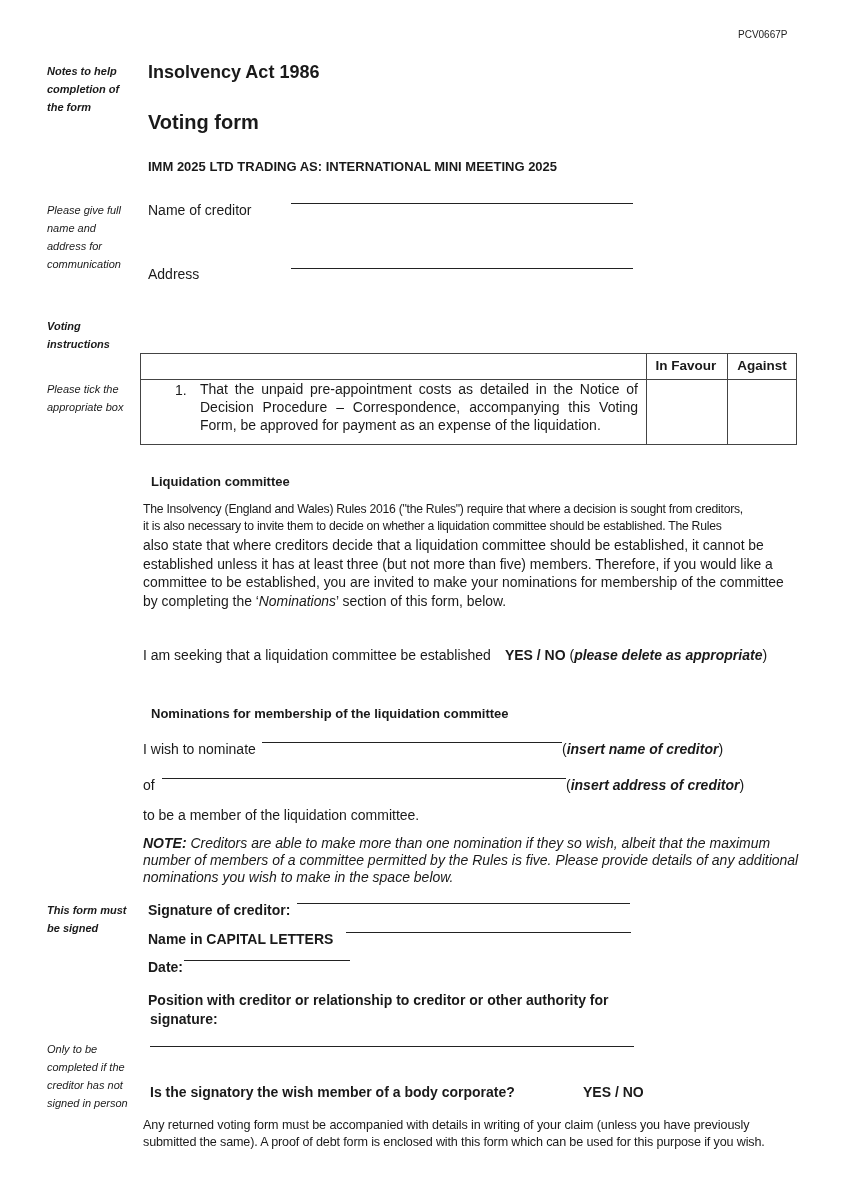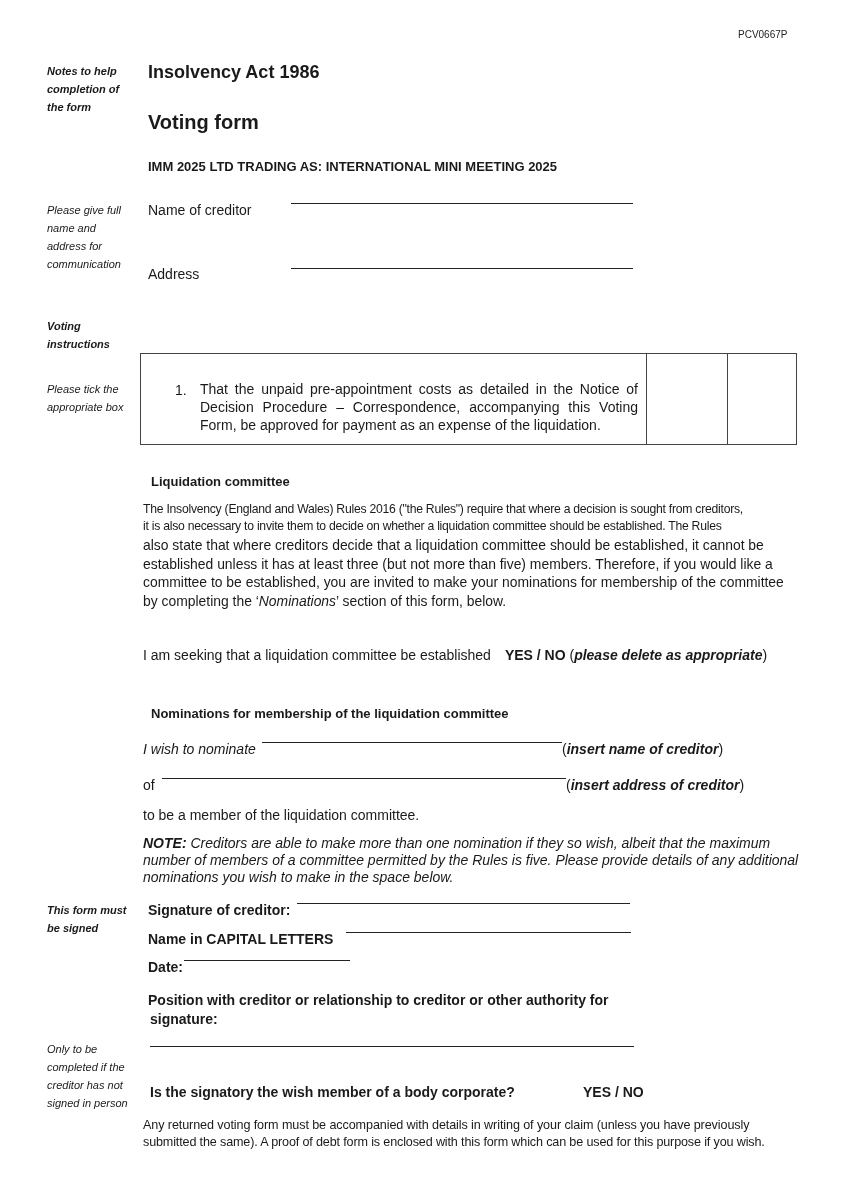--- a/index.html
+++ b/index.html
@@ -58,37 +58,41 @@
 <div class="abs act">Insolvency Act 1986</div>
 <div class="abs title">Voting form</div>
 <div class="abs company">IMM 2025 LTD TRADING AS: INTERNATIONAL MINI MEETING 2025</div>
 
 <div class="abs field-label" style="left:148px;top:202px;">Name of creditor</div>
 <div class="line" style="left:291px;top:203px;width:342px;"></div>
 <div class="abs field-label" style="left:148px;top:266px;">Address</div>
 <div class="line" style="left:291px;top:268px;width:342px;"></div>
 
 <div class="vote-table">
+  <div class="vt-head">
+    <div class="vt-colhead" style="left:505px;width:80px;">In Favour</div>
+    <div class="vt-colhead" style="left:586px;width:70px;">Against</div>
+  </div>
   <div class="vt-col" style="left:505px;"></div>
   <div class="vt-col" style="left:586px;"></div>
   <div class="vt-num">1.</div>
   <div class="vt-text">That the unpaid pre-appointment costs as detailed in the Notice of Decision Procedure – Correspondence, accompanying this Voting Form, be approved for payment as an expense of the liquidation.</div>
   <div class="vt-cell checkbox-cell" style="left:506px;width:80px;"></div>
   <div class="vt-cell checkbox-cell" style="left:587px;width:69px;"></div>
 </div>
 
 <div class="abs section-h" style="top:474px;">Liquidation committee</div>
 <div class="abs para cond" style="top:501px;font-size:12.2px;white-space:nowrap;">The Insolvency (England and Wales) Rules 2016 ("the Rules") require that where a decision is sought from creditors,</div>
 <div class="abs para cond" style="top:518px;font-size:12.2px;white-space:nowrap;">it is also necessary to invite them to decide on whether a liquidation committee should be established.  The Rules</div>
 <div class="abs para" style="top:536px;font-size:13.9px;line-height:18.5px;width:652px;"><span>also state that where creditors decide that a liquidation committee should be established, it cannot be established unless it has at least three (but not more than five) members. Therefore, if you would like a committee to be established, you are invited to make your nominations for membership of the committee by completing the ‘</span><span class="it">Nominations</span><span>’ section of this form, below.</span></div>
 
 <div class="abs body-text" style="left:143px;top:647px;"><span>I am seeking that a liquidation committee be established</span><span style="display:inline-block;width:14px;"></span><span class="b">YES / NO</span><span> (</span><span class="bi">please delete as appropriate</span><span>)</span></div>
 
 <div class="abs section-h" style="top:706px;">Nominations for membership of the liquidation committee</div>
-<div class="abs body-text" style="left:143px;top:741px;font-style:italic;">I wish to nominate</div>
+<div class="abs body-text" style="left:143px;top:741px;">I wish to nominate</div>
 <div class="line" style="left:262px;top:742px;width:300px;"></div>
 <div class="abs body-text" style="left:562px;top:741px;"><span>(</span><span class="bi">insert name of creditor</span><span>)</span></div>
 
 <div class="abs body-text" style="left:143px;top:777px;">of</div>
 <div class="line" style="left:162px;top:778px;width:404px;"></div>
 <div class="abs body-text" style="left:566px;top:777px;"><span>(</span><span class="bi">insert address of creditor</span><span>)</span></div>
 
 <div class="abs body-text" style="left:143px;top:807px;">to be a member of the liquidation committee.</div>
 
 <div class="abs note-para" style="top:835px;"><span class="b">NOTE:</span><span> Creditors are able to make more than one nomination if they so wish, albeit that the maximum number of members of a committee permitted by the Rules is five. Please provide details of any additional nominations you wish to make in the space below.</span></div>

